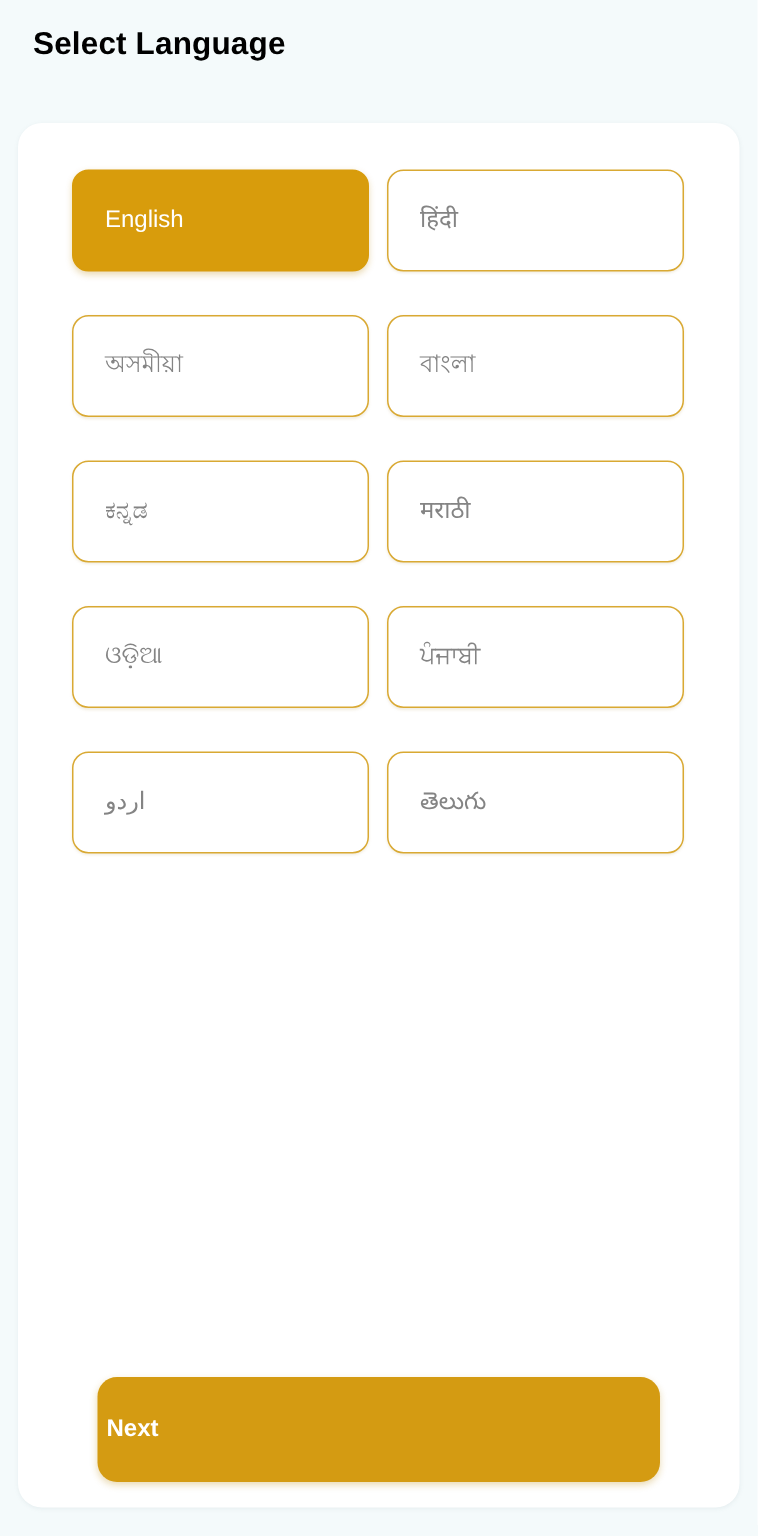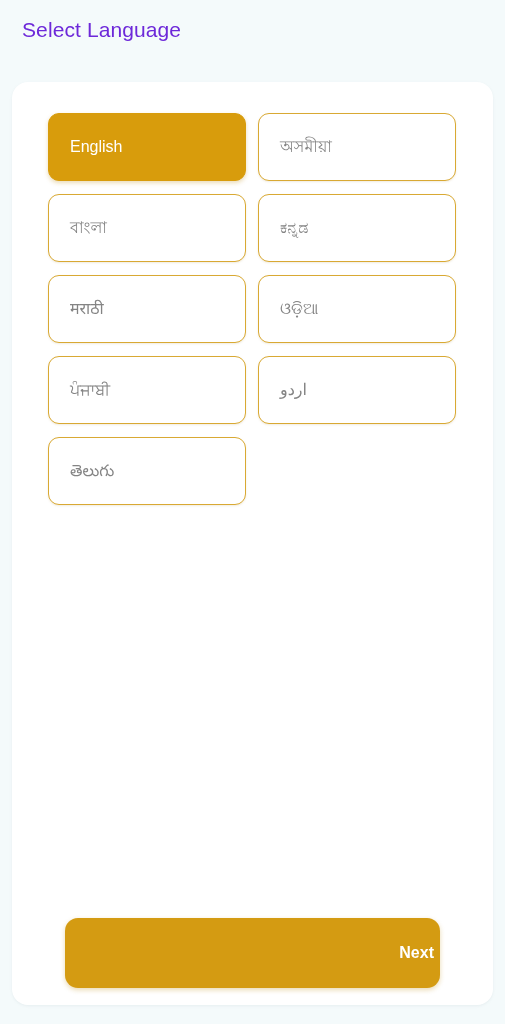--- a/index.html
+++ b/index.html
@@ -14,23 +14,23 @@
     overflow: hidden;
     position: relative;
   }
 
   #page-title {
     position: absolute;
     left: 22px;
     top: 16px;
     font-size: 21px;
     line-height: 28px;
-    color: #6d28d9;
+    color: #000000;
     letter-spacing: 0.1px;
-    font-weight: 400;
+    font-weight: 700;
   }
 
   #language-card {
     position: absolute;
     left: 12px;
     top: 82px;
     width: 481px;
     height: 923px;
     background: #ffffff;
     border-radius: 16px;
@@ -38,21 +38,21 @@
     box-sizing: border-box;
   }
 
   #language-grid {
     position: absolute;
     left: 36px;
     top: 31px;
     width: 409px;
     display: flex;
     flex-wrap: wrap;
-    gap: 13px 12px;
+    gap: 29px 12px;
   }
 
   .lang-button {
     width: 198px;
     height: 68px;
     box-sizing: border-box;
     border-radius: 11px;
     display: flex;
     align-items: center;
     padding-left: 21px;
@@ -90,32 +90,35 @@
     border-radius: 13px;
     background: #d49b12;
     color: #ffffff;
     font-size: 16px;
     font-weight: bold;
     font-family: "Liberation Sans", sans-serif;
     cursor: pointer;
     box-shadow: 0 2px 5px rgba(190,140,20,0.32);
     display: flex;
     align-items: center;
-    justify-content: flex-end;
+    justify-content: flex-start;
   }
 </style>
 </head>
 <body>
 
 <div id="page-title">Select Language</div>
 
 <div id="language-card">
   <div id="language-grid">
       <div class="lang-button selected">
         <span class="lang-label">English</span>
+      </div>
+      <div class="lang-button unselected">
+        <span class="lang-label">हिंदी</span>
       </div>
       <div class="lang-button unselected">
         <span class="lang-label">অসমীয়া</span>
       </div>
       <div class="lang-button unselected">
         <span class="lang-label">বাংলা</span>
       </div>
       <div class="lang-button unselected">
         <span class="lang-label">ಕನ್ನಡ</span>
       </div>

